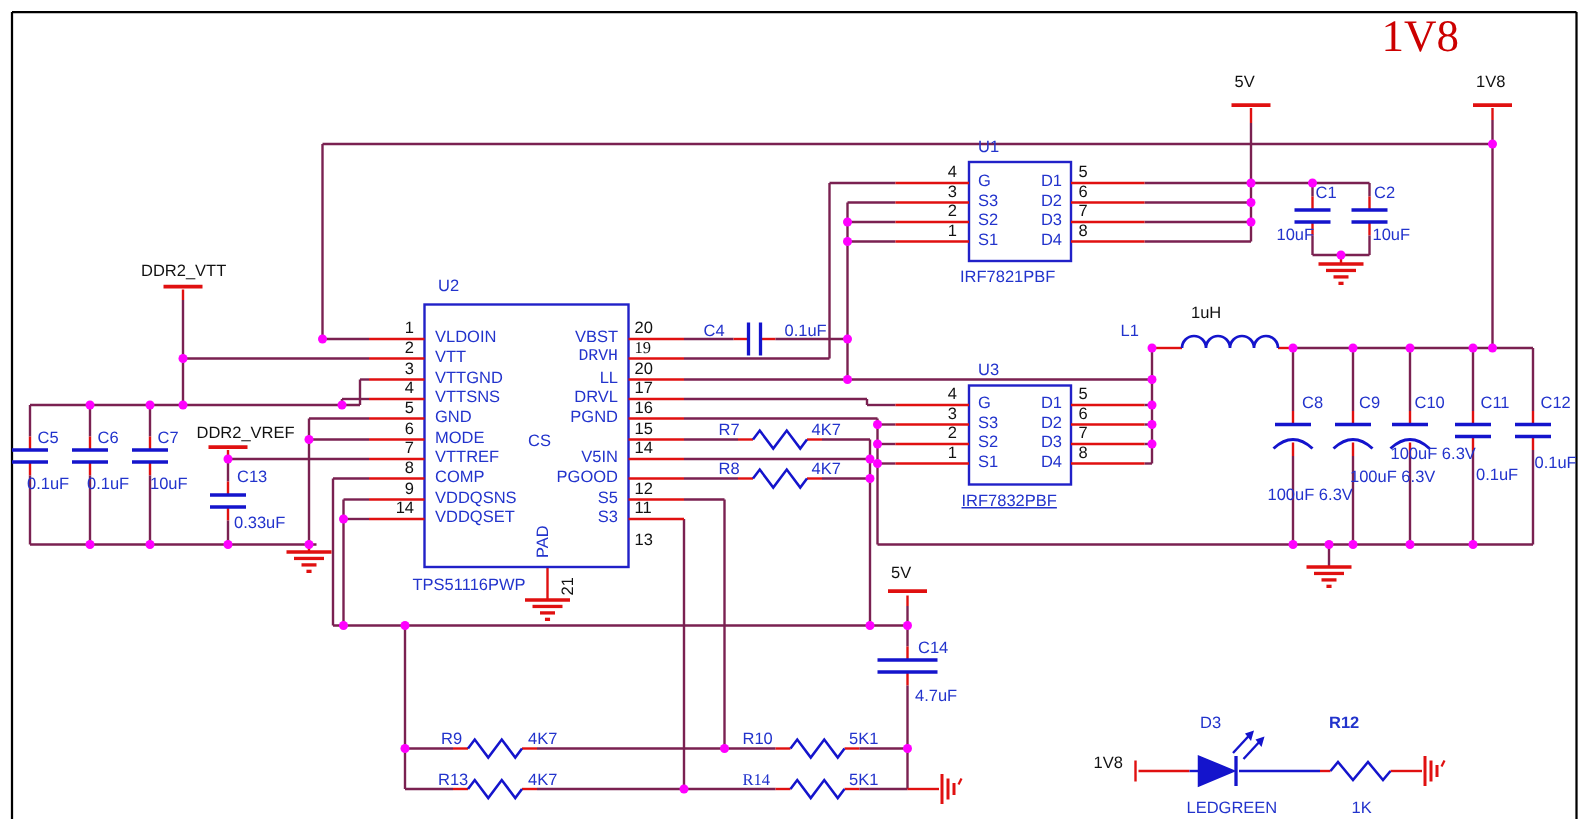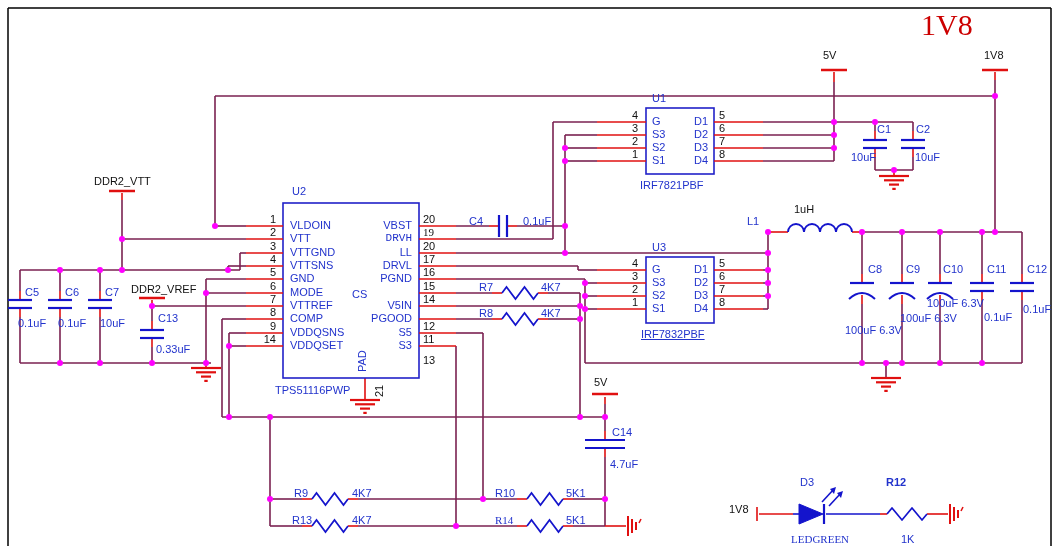--- a/index.html
+++ b/index.html
@@ -474,21 +474,21 @@
       <span class="tblue" style="left: 566px; top: 487px;">5K1</span>
       <span class="tblue" style="left: 886px; top: 476px; font-weight: bold;">R12</span>
       <span class="tblue" style="left: 901px; top: 533px;">1K</span>
       <span class="tblue" style="left: 292px; top: 514px;">R13</span>
       <span class="tblue" style="left: 352px; top: 514px;">4K7</span>
       <span class="tblue" style="left: 495px; top: 514px; font-family: Liberation Serif, serif;">R14</span>
       <span class="tblue" style="left: 566px; top: 514px;">5K1</span>
       <span class="tblue" style="left: 747px; top: 215px;">L1</span>
       <span class="tblack" style="left: 794px; top: 203px;">1uH</span>
       <span class="tblue" style="left: 800px; top: 476px;">D3</span>
-      <span class="tblue" style="left: 791px; top: 533px; font-family: Liberation Serif, serif;">LEDGREEN</span>
+      <span class="tblue" style="left: 791px; top: 533px;">LEDGREEN</span>
       <span class="tblack" style="left: 94px; top: 175px;">DDR2_VTT</span>
       <span class="tblack" style="left: 131px; top: 283px;">DDR2_VREF</span>
       <span class="tblack" style="left: 823px; top: 49px;">5V</span>
       <span class="tblack" style="left: 984px; top: 49px;">1V8</span>
       <span class="tblack" style="left: 594px; top: 376px;">5V</span>
       <span class="tblack" style="left: 729px; top: 503px;">1V8</span>
     </div>
   <span id="sheet-title">1V8</span>
 </div>
 

